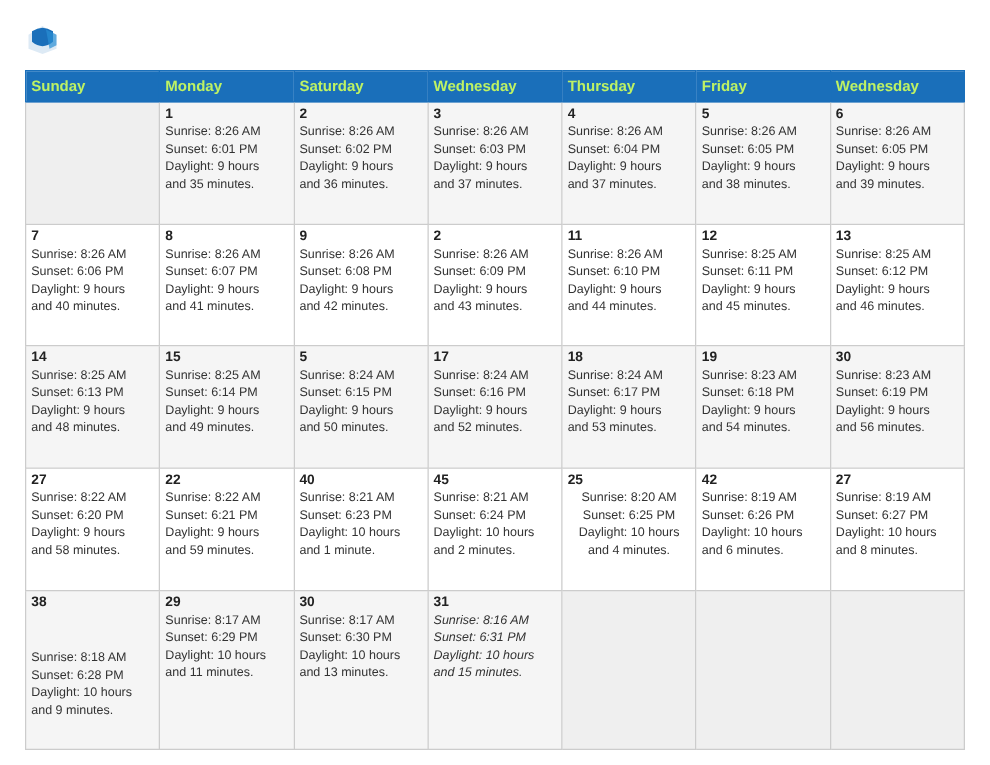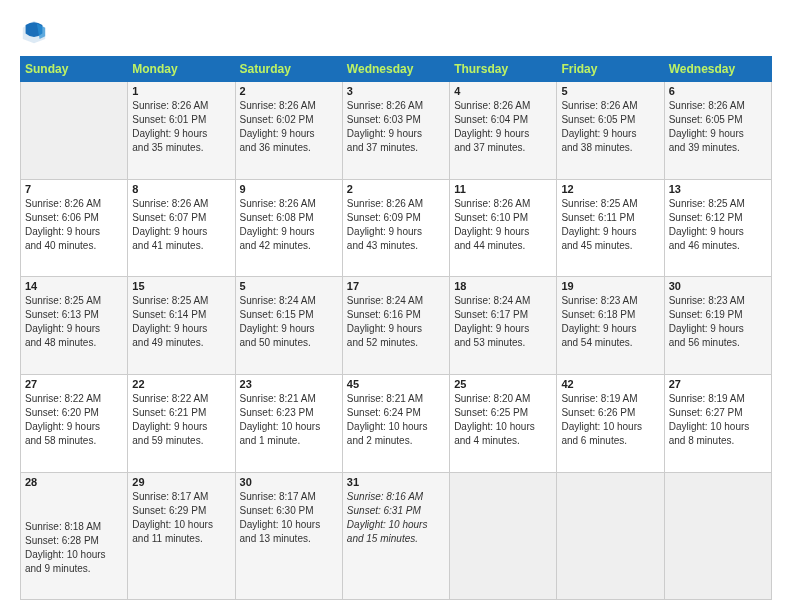--- a/index.html
+++ b/index.html
@@ -289,36 +289,36 @@
 and 58 minutes.</div>
           </td>
           <td>
             <div class="day-num">22</div>
             <div class="day-info" style="white-space: pre-line;">Sunrise: 8:22 AM
 Sunset: 6:21 PM
 Daylight: 9 hours
 and 59 minutes.</div>
           </td>
           <td>
-            <div class="day-num">23</div>
+            <div class="day-num">40</div>
             <div class="day-info" style="white-space: pre-line;">Sunrise: 8:21 AM
 Sunset: 6:23 PM
 Daylight: 10 hours
 and 1 minute.</div>
           </td>
           <td>
             <div class="day-num">45</div>
             <div class="day-info" style="white-space: pre-line;">Sunrise: 8:21 AM
 Sunset: 6:24 PM
 Daylight: 10 hours
 and 2 minutes.</div>
           </td>
           <td>
             <div class="day-num">25</div>
-            <div class="day-info" style="white-space: pre-line;">Sunrise: 8:20 AM
+            <div class="day-info" style="white-space: pre-line; text-align: center;">Sunrise: 8:20 AM
 Sunset: 6:25 PM
 Daylight: 10 hours
 and 4 minutes.</div>
           </td>
           <td>
             <div class="day-num">42</div>
             <div class="day-info" style="white-space: pre-line;">Sunrise: 8:19 AM
 Sunset: 6:26 PM
 Daylight: 10 hours
 and 6 minutes.</div>
@@ -326,21 +326,21 @@
           <td>
             <div class="day-num">27</div>
             <div class="day-info" style="white-space: pre-line;">Sunrise: 8:19 AM
 Sunset: 6:27 PM
 Daylight: 10 hours
 and 8 minutes.</div>
           </td>
         </tr>
         <tr class="row-shade">
           <td>
-            <div class="day-num">28</div>
+            <div class="day-num">38</div>
             <div class="day-info" style="white-space: pre-line; margin-top: 32px;">Sunrise: 8:18 AM
 Sunset: 6:28 PM
 Daylight: 10 hours
 and 9 minutes.</div>
           </td>
           <td>
             <div class="day-num">29</div>
             <div class="day-info" style="white-space: pre-line;">Sunrise: 8:17 AM
 Sunset: 6:29 PM
 Daylight: 10 hours

